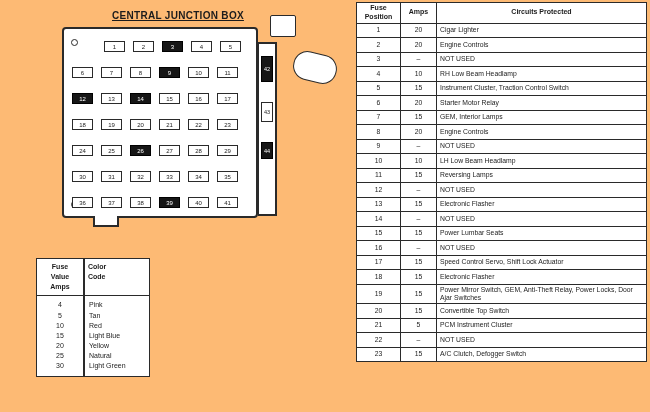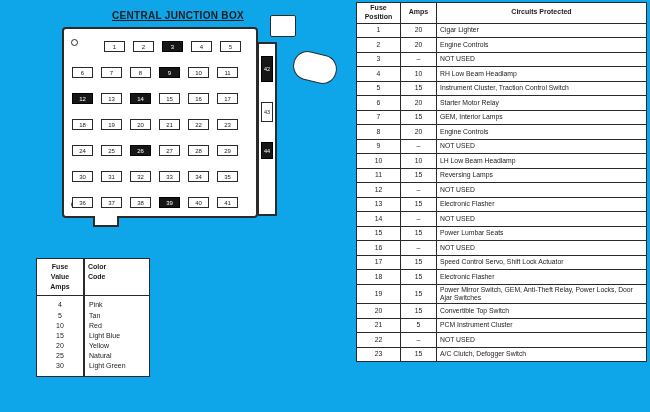--- a/index.html
+++ b/index.html
@@ -4,21 +4,21 @@
 <style>
   * { box-sizing: border-box; }
   html, body { margin: 0; padding: 0; }
   body {
     width: 650px; height: 412px;
     background: #ffffff;
     font-family: "Liberation Sans", sans-serif;
     color: #1c1c1c;
     overflow: hidden;
   }
-  .page { position: relative; width: 650px; height: 412px; background: #0ea5e9; }
+  .page { position: relative; width: 650px; height: 412px; background: #fdba74; }
 
   
   .diagram-title {
     position: absolute; left: 112px; top: 10px;
     font-size: 10px; font-weight: bold; letter-spacing: 0.3px;
     text-decoration: underline; white-space: nowrap;
   }
   .box {
     position: absolute; left: 62px; top: 27px;
     width: 196px; height: 191px;

